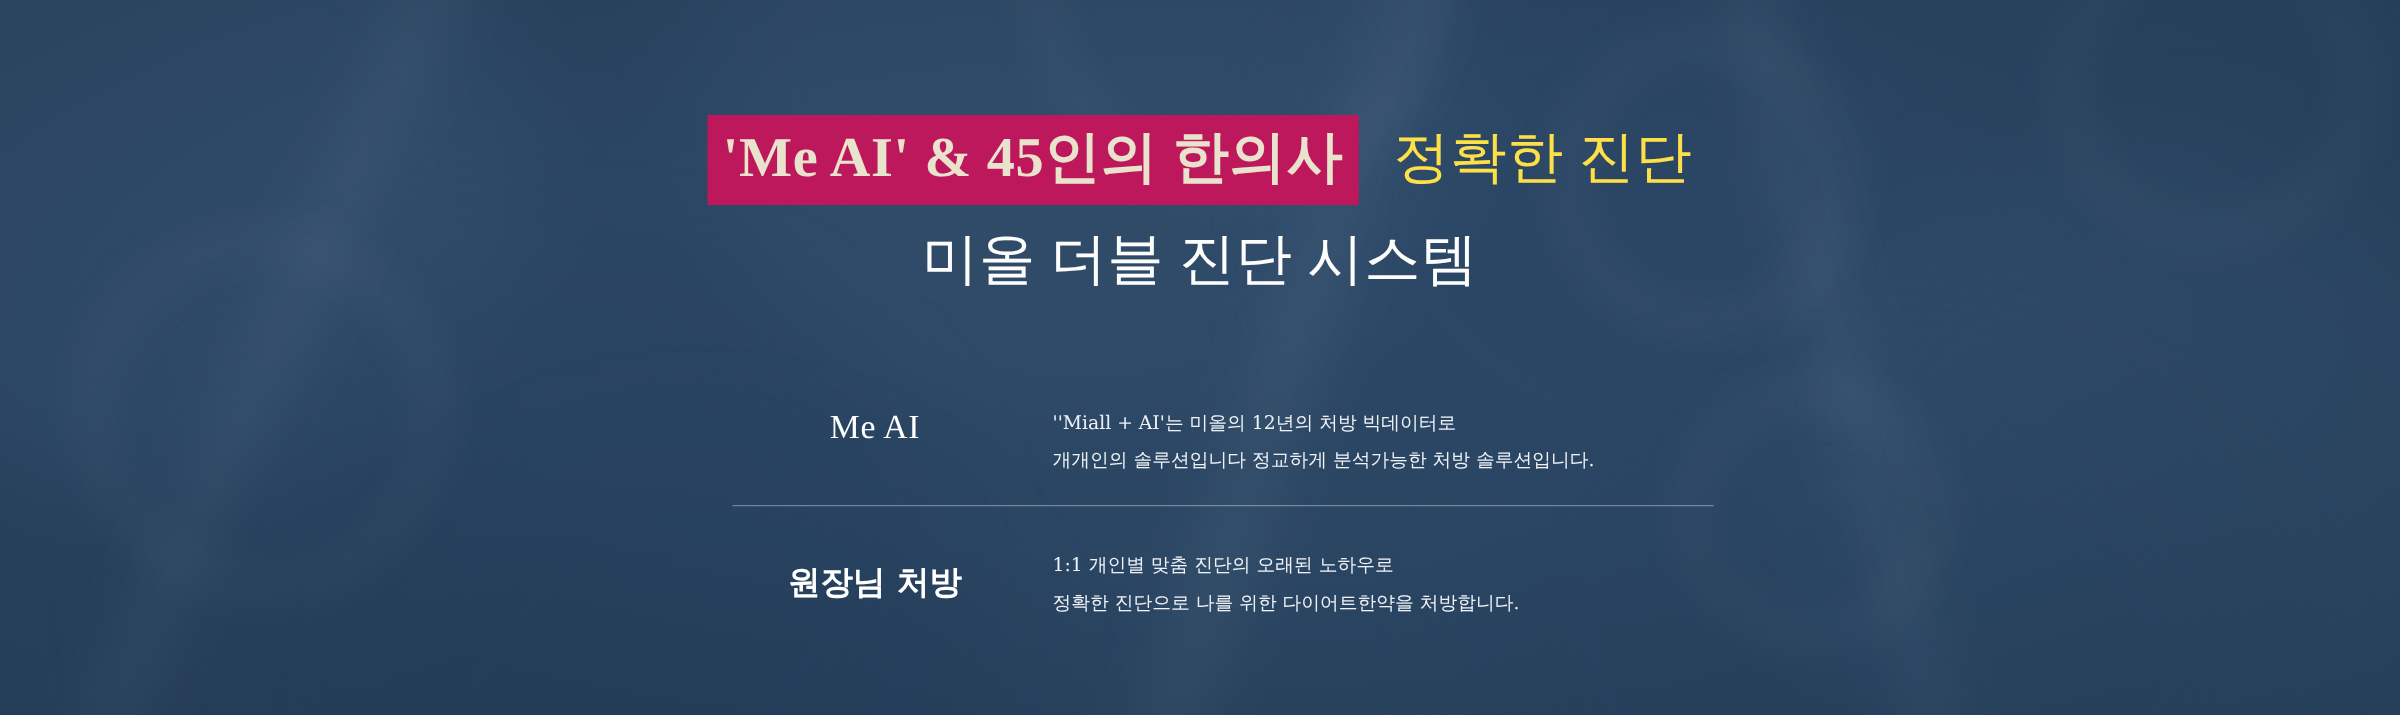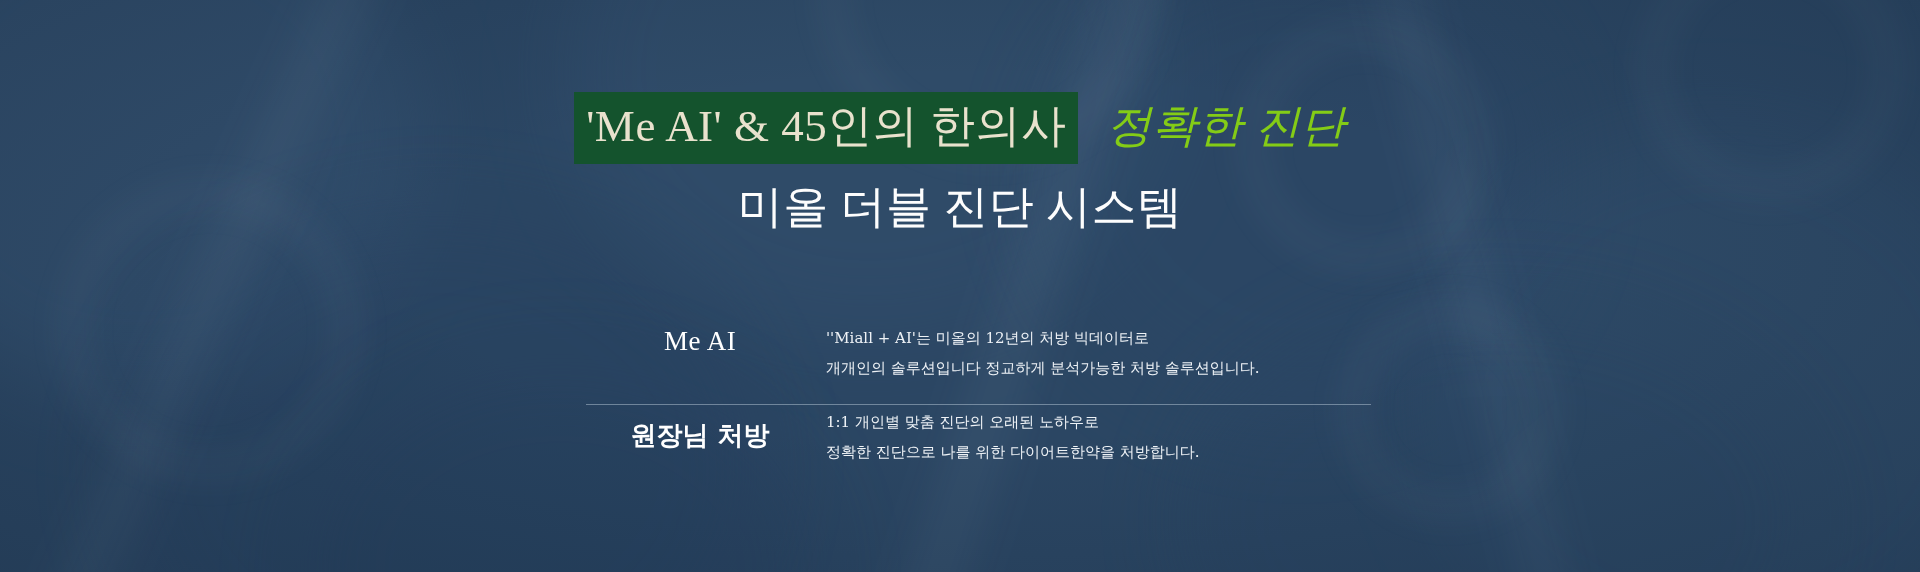--- a/index.html
+++ b/index.html
@@ -50,50 +50,51 @@
   
   #content { position:relative; z-index:2; width:1920px; height:572px; }
 
   #title-block { position:absolute; top:104px; left:0; width:1920px; text-align:center; }
 
   .title-line { white-space:nowrap; line-height:1.0; }
   .title-line-1 { font-size:45px; letter-spacing:.5px; }
   .title-line-2 { font-size:45px; letter-spacing:.5px; margin-top:36px; color:#fdfdfd; }
 
   .title-highlight {
-    background:#14532d;
+    background:#be185d;
     color:#e9e2cd;
     padding:9px 12px 13px 12px;
-    font-weight:400;
+    font-weight:700;
   }
-  .title-plain { color:#84cc16; margin-left:28px;font-style:italic; }
+  .title-plain { color:#fde047; margin-left:28px; }
 
   
   #rows { position:absolute; top:320px; left:574px; width:786px; }
 
   .row { display:flex; align-items:flex-start; }
   .row-1 { height:84px; }
-  .row-2 { height:84px; }
+  .row-2 { height:84px; padding-top:30px; }
 
   .row-label {
     width:252px; flex:0 0 252px;
     text-align:center;
     color:#ffffff;
     white-space:nowrap;
   }
   .label-me-ai { font-size:27px; letter-spacing:.5px; padding-top:6px; }
   .label-wonjang { font-size:26px; font-weight:700; font-family:"DejaVu Sans", sans-serif; padding-top:14px; }
 
   .row-desc { flex:1; padding-top:3px; }
   .desc-line {
     color:#eef2f6;
     font-size:15px;
     line-height:30px;
     white-space:nowrap;
     font-family:"DejaVu Serif", serif;
+    margin-left:16px;
   }
 
   #row-divider {
     position:absolute; left:586px; top:404px;
     width:785px; height:1px;
     background:rgba(200,214,228,.45);
     z-index:2;
   }
 </style>
 </head>

